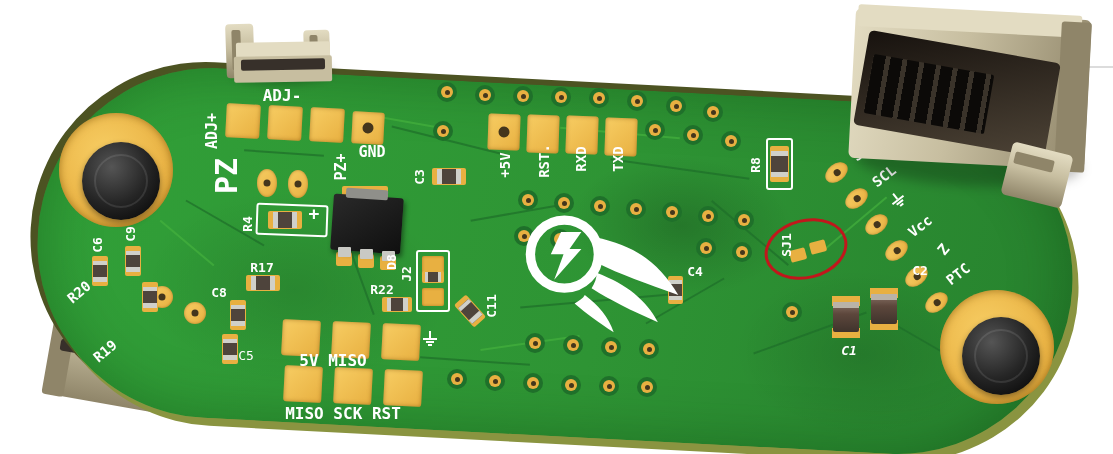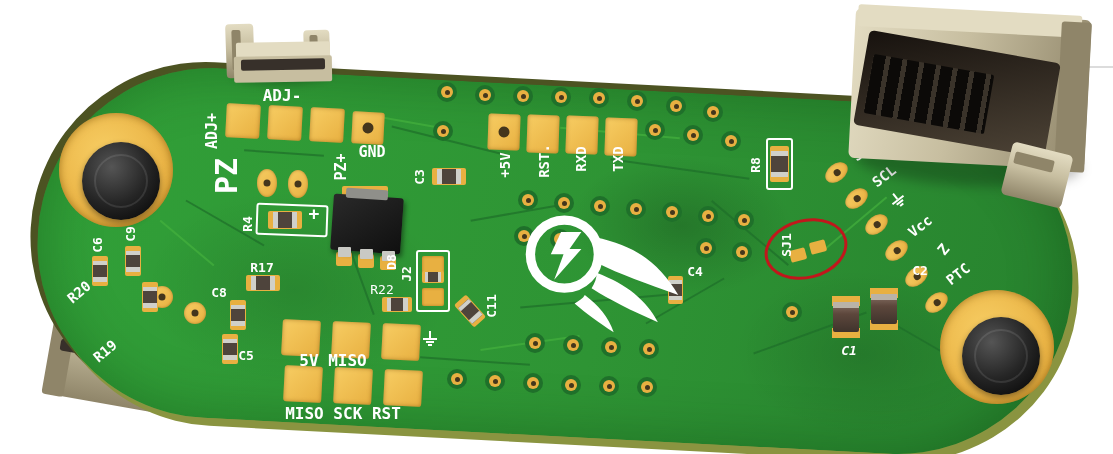--- a/index.html
+++ b/index.html
@@ -382,29 +382,29 @@
     <div class="abs lbl" style="left: 755px; top: 165px; transform: translate(-50%, -50%) rotate(-90deg); font-size: 13px; color: rgb(255, 255, 255); font-weight: bold; white-space: nowrap;">R8</div>
     <div class="abs lbl" style="left: 864px; top: 150px; transform: translate(-50%, -50%) rotate(-38deg); font-size: 14px; color: rgb(255, 255, 255); font-weight: bold; white-space: nowrap;">SDA</div>
     <div class="abs lbl" style="left: 884px; top: 176px; transform: translate(-50%, -50%) rotate(-38deg); font-size: 14px; color: rgb(255, 255, 255); font-weight: bold; white-space: nowrap;">SCL</div>
     <div class="abs lbl" style="left: 920px; top: 226px; transform: translate(-50%, -50%) rotate(-38deg); font-size: 14px; color: rgb(255, 255, 255); font-weight: bold; white-space: nowrap;">Vcc</div>
     <div class="abs lbl" style="left: 944px; top: 250px; transform: translate(-50%, -50%) rotate(-50deg); font-size: 15px; color: rgb(255, 255, 255); font-weight: bold; white-space: nowrap;">Z</div>
     <div class="abs lbl" style="left: 958px; top: 274px; transform: translate(-50%, -50%) rotate(-38deg); font-size: 14px; color: rgb(255, 255, 255); font-weight: bold; white-space: nowrap;">PTC</div>
     <div class="abs lbl" style="left: 786px; top: 245px; transform: translate(-50%, -50%) rotate(-90deg); font-size: 13px; color: rgb(255, 255, 255); font-weight: bold; white-space: nowrap;">SJ1</div>
     <div class="abs lbl" style="left: 695px; top: 271px; transform: translate(-50%, -50%) rotate(0deg); font-size: 13px; color: rgb(255, 255, 255); font-weight: bold; white-space: nowrap;">C4</div>
     <div class="abs lbl" style="left: 884px; top: 270px; transform: translate(-50%, -50%) rotate(0deg); font-size: 13px; color: rgb(255, 255, 255); font-weight: bold; white-space: nowrap; margin-left: 36px;">C2</div>
     <div class="abs lbl" style="left: 849px; top: 350px; transform: translate(-50%, -50%) rotate(0deg); font-size: 13px; color: rgb(255, 255, 255); font-weight: bold; white-space: nowrap; font-style: italic;">C1</div>
-    <div class="abs lbl" style="left: 382px; top: 289px; transform: translate(-50%, -50%) rotate(0deg); font-size: 13px; color: rgb(255, 255, 255); font-weight: normal; white-space: nowrap;">R22</div>
+    <div class="abs lbl" style="left: 382px; top: 289px; transform: translate(-50%, -50%) rotate(0deg); font-size: 13px; color: rgb(255, 255, 255); font-weight: bold; white-space: nowrap;">R22</div>
     <div class="abs lbl" style="left: 406px; top: 274px; transform: translate(-50%, -50%) rotate(-90deg); font-size: 13px; color: rgb(255, 255, 255); font-weight: bold; white-space: nowrap;">J2</div>
     <div class="abs lbl" style="left: 491px; top: 306px; transform: translate(-50%, -50%) rotate(-90deg); font-size: 13px; color: rgb(255, 255, 255); font-weight: bold; white-space: nowrap;">C11</div>
     <div class="abs lbl" style="left: 391px; top: 262px; transform: translate(-50%, -50%) rotate(-90deg); font-size: 13px; color: rgb(255, 255, 255); font-weight: bold; white-space: nowrap;">D8</div>
     <div class="abs lbl" style="left: 247px; top: 224px; transform: translate(-50%, -50%) rotate(-90deg); font-size: 13px; color: rgb(255, 255, 255); font-weight: bold; white-space: nowrap;">R4</div>
     <div class="abs lbl" style="left: 314px; top: 214px; transform: translate(-50%, -50%) rotate(0deg); font-size: 18px; color: rgb(255, 255, 255); font-weight: bold; white-space: nowrap;">+</div>
     <div class="abs lbl" style="left: 262px; top: 267px; transform: translate(-50%, -50%) rotate(0deg); font-size: 13px; color: rgb(255, 255, 255); font-weight: bold; white-space: nowrap;">R17</div>
     <div class="abs lbl" style="left: 219px; top: 292px; transform: translate(-50%, -50%) rotate(0deg); font-size: 13px; color: rgb(255, 255, 255); font-weight: bold; white-space: nowrap;">C8</div>
-    <div class="abs lbl" style="left: 246px; top: 355px; transform: translate(-50%, -50%) rotate(0deg); font-size: 13px; color: rgb(255, 255, 255); font-weight: bold; white-space: nowrap;">C5</div>
+    <div class="abs lbl" style="left: 246px; top: 355px; transform: translate(-50%, -50%) rotate(0deg); font-size: 13px; color: rgb(255, 255, 255); font-weight: normal; white-space: nowrap;">C5</div>
     <div class="abs lbl" style="left: 97px; top: 245px; transform: translate(-50%, -50%) rotate(-90deg); font-size: 13px; color: rgb(255, 255, 255); font-weight: bold; white-space: nowrap;">C6</div>
     <div class="abs lbl" style="left: 130px; top: 234px; transform: translate(-50%, -50%) rotate(-90deg); font-size: 13px; color: rgb(255, 255, 255); font-weight: bold; white-space: nowrap;">C9</div>
     <div class="abs lbl" style="left: 79px; top: 292px; transform: translate(-50%, -50%) rotate(-40deg); font-size: 14px; color: rgb(255, 255, 255); font-weight: bold; white-space: nowrap;">R20</div>
     <div class="abs lbl" style="left: 105px; top: 351px; transform: translate(-50%, -50%) rotate(-40deg); font-size: 14px; color: rgb(255, 255, 255); font-weight: bold; white-space: nowrap;">R19</div>
     <div class="abs lbl" style="left: 333px; top: 361px; transform: translate(-50%, -50%) rotate(0deg); font-size: 16px; color: rgb(255, 255, 255); font-weight: bold; white-space: nowrap;">5V MISO</div>
     <div class="abs lbl" style="left: 343px; top: 414px; transform: translate(-50%, -50%) rotate(0deg); font-size: 16px; color: rgb(255, 255, 255); font-weight: bold; white-space: nowrap;">MISO SCK RST</div>
     <div class="abs" style="left: 510px; top: 198px; width: 170px; height: 148px; transform: none;"><svg viewBox="0 0 200 170" width="100%" height="100%">
         <circle cx="64" cy="64" r="40" fill="none" stroke="#ffffff" stroke-width="11"></circle>
         <path d="M60 38 L84 38 L70 58 L84 58 L52 94 L63 64 L48 64 Z" fill="#ffffff"></path>
         <path d="M100 44 C150 54 176 76 198 112 C160 98 130 88 102 74 C106 64 105 53 100 44 Z" fill="#ffffff"></path>

